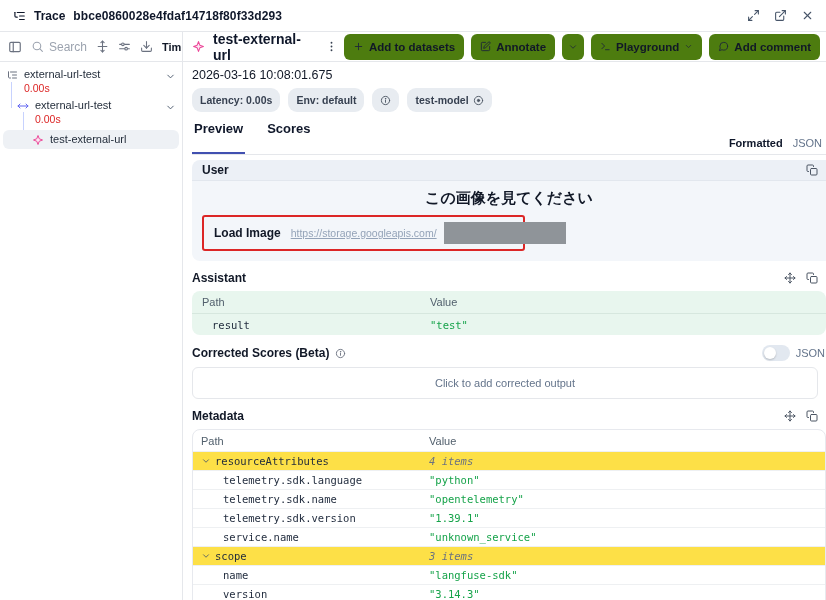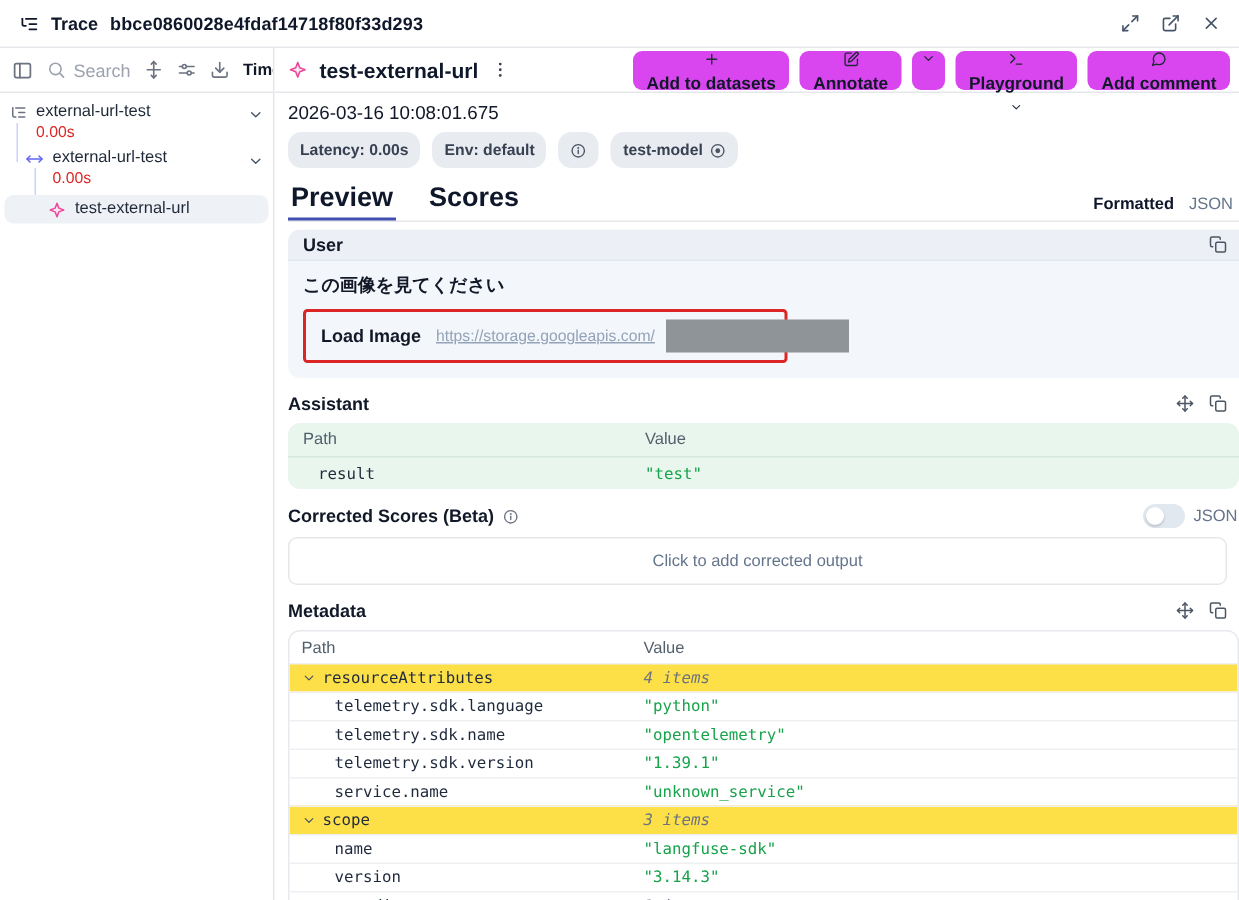--- a/index.html
+++ b/index.html
@@ -43,56 +43,56 @@
   .titem.selected { background:#eef1f5; border-radius:6px; margin:2px 3px 0 3px; padding-top:3px; padding-bottom:3px; }
   .titem.selected.l2 { padding-left:29px; }
 
   
   .main-header { height:30px; display:flex; align-items:center; gap:6px; padding:0 6px 0 9px;
     border-bottom:1px solid #e5e7eb; }
   .gen-ic { color:#ec4899; }
   .mh-title { font-size:14px; font-weight:700; margin-left:2px; }
   .kebab { color:#374151; margin-left:2px; cursor:pointer; }
   .mh-actions { margin-left:auto; display:flex; align-items:center; gap:7px; }
-  .btn { display:flex; align-items:center; gap:5px; height:26px; padding:0 9px; background:#d946ef;
+  .btn { display:flex; align-items:center; gap:5px; height:26px; padding:0 9px; background:#4d7c0f;
     border:none; border-radius:6px; font-size:11.5px; font-weight:600; color:#111827; cursor:pointer;
-    font-family:inherit; white-space:nowrap;flex-direction:column; }
+    font-family:inherit; white-space:nowrap; }
   .btn .ic { color:#1f2937; }
   .btn.chev-only { padding:0 6px; }
 
   
   .meta-block { padding:6px 0 0 9px; }
   .timestamp { font-size:12.5px; font-weight:500; color:#111827; }
   .badges { display:flex; align-items:center; gap:8px; margin-top:6px; }
   .pill { display:flex; align-items:center; gap:4px; height:18px; padding:12px 8px; border-radius:9px;
     background:#e8ecf1; font-size:10.5px; font-weight:600; color:#374151; cursor:default; }
   .pill .ic { color:#4b5563; }
   .tabs-row { display:flex; align-items:flex-end; margin-top:6px; padding-right:4px;
     border-bottom:1px solid #e5e7eb; }
-  .tab { font-size:18px; font-weight:600; color:#0f172a; padding:3px 2px 5px; margin-right:20px; cursor:pointer; }
+  .tab { font-size:13px; font-weight:600; color:#0f172a; padding:3px 2px 18px; margin-right:20px; cursor:pointer; }
   .tab.active { box-shadow:inset 0 -2px 0 #4150b0; }
   .view-toggle { margin-left:auto; display:flex; align-items:center; gap:10px; padding-bottom:5px; }
   .vt-item { font-size:11px; cursor:pointer; }
   .vt-item.on { color:#0f172a; font-weight:700; }
   .vt-item.off { color:#64748b; font-weight:500; }
 
   
   .content { padding:3px 0 0 9px; }
   .sec-head { display:flex; align-items:center; gap:6px; margin-top:10px; padding-right:8px; }
   .sec-title { font-size:12px; font-weight:700; color:#111827; }
   .sec-icons { margin-left:auto; display:flex; align-items:center; gap:10px; color:#4b5563; }
   .sec-icons span { cursor:pointer; }
 
   
   .user-card { border-radius:8px 0 0 8px; overflow:hidden; }
   .user-head { display:flex; align-items:center; height:21px; background:#ecf0f6; padding:0 8px 0 10px;
     border-bottom:1px solid #e2e7ee; }
   .user-head .sec-title { font-size:12px; }
   .user-body { background:#f3f6fa; padding:8px 10px 10px; }
-  .jp-text { font-size:12px; font-weight:700; color:#111827; }
+  .jp-text { font-size:15px; font-weight:700; color:#111827;text-align:center; }
   .tool-card { margin-top:7px; width:323px; height:36px; border:2px solid #dc2626; border-radius:3px;
     display:flex; align-items:center; gap:10px; padding:0 3px 0 10px; }
   .tool-name { font-size:12px; font-weight:700; color:#111827; white-space:nowrap; }
   .tool-url { font-size:10.5px; color:#94a3b8; text-decoration:underline; white-space:nowrap; cursor:pointer; }
   .redacted { width:122px; height:22px; background:#8f9499; flex:none; margin-left:-3px; }
 
   
   .kv-table { margin-top:6px; border-radius:8px; overflow:hidden; font-family:"DejaVu Sans Mono", monospace; }
   .kv-row { display:flex; align-items:center; }
   .kv-path { width:228px; min-width:228px; display:flex; align-items:center; }

